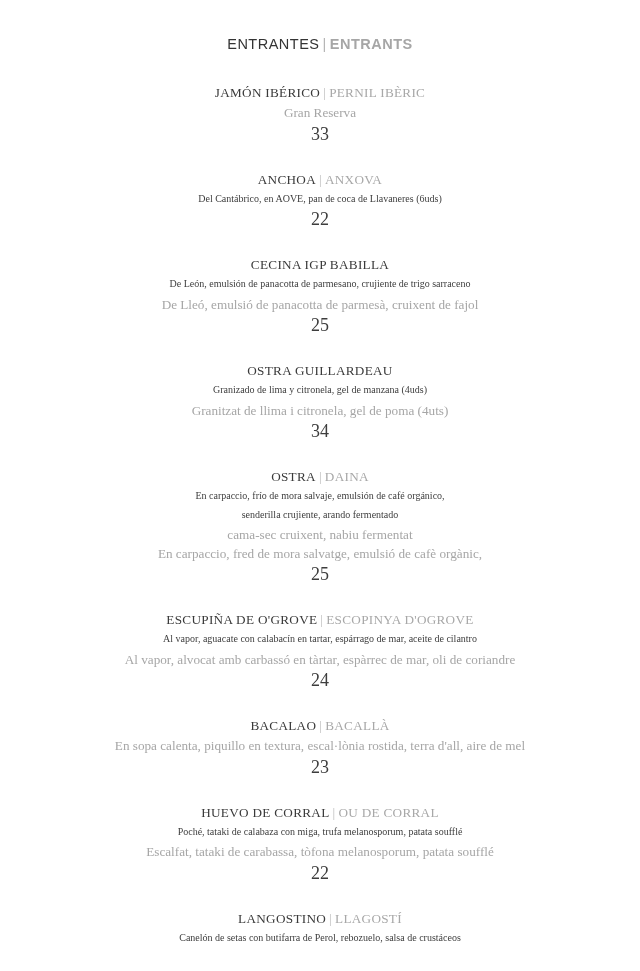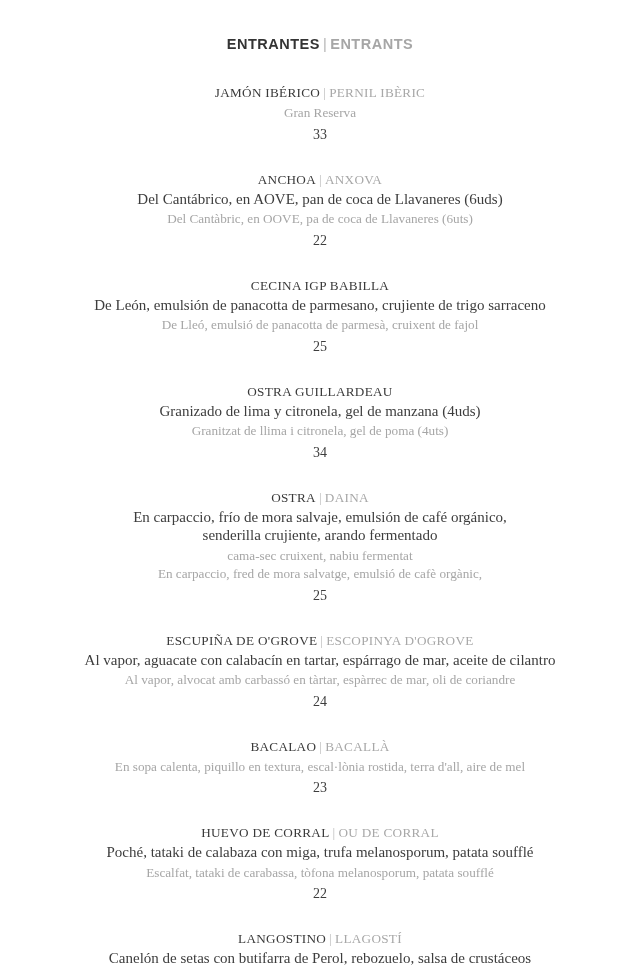--- a/index.html
+++ b/index.html
@@ -27,21 +27,21 @@
   
   .section-header {
     font-size: 14.5px;
     letter-spacing: 0.5px;
     line-height: 20px;
     margin: 0 0 30px 0;
     white-space: nowrap;
   }
   .section-header .primary {
     color: #343434;
-    font-weight: 700;
+    font-weight: 400;
   }
   .section-header .sep {
     color: #b4b4b4;
     font-weight: 400;
     padding: 0 3px;
   }
   .section-header .secondary {
     color: #a6a6a6;
     font-weight: 700;
   }
@@ -64,36 +64,36 @@
   }
   .item-title .sep {
     color: #bdbdbd;
     padding: 0 3px;
   }
   .item-title .title-ca {
     color: #a8a8a8;
   }
 
   .desc-es {
-    font-size: 15px;
+    font-size: 10px;
     line-height: 18.5px;
     color: #3d3d3d;
     margin-top: 1px;
   }
   .desc-ca {
     font-size: 13.2px;
     line-height: 18.5px;
     color: #a6a6a6;
     margin-top: 2px;
   }
   .desc-line {
     display: block;
   }
   .price {
-    font-size: 14px;
+    font-size: 18px;
     line-height: 19px;
     color: #3d3d3d;
     margin-top: 2px;
   }
 </style>
 </head>
 <body>
 
 <div class="menu-page">
 
@@ -106,23 +106,20 @@
         <div class="item-title"><span>JAMÓN IBÉRICO</span><span class="sep">|</span><span class="title-ca">PERNIL IBÈRIC</span></div>
         <div class="desc-ca">
           <span class="desc-line">Gran Reserva</span>
         </div>
         <div class="price">33</div>
       </div>
       <div class="item">
         <div class="item-title"><span>ANCHOA</span><span class="sep">|</span><span class="title-ca">ANXOVA</span></div>
         <div class="desc-es">
           <span class="desc-line">Del Cantábrico, en AOVE, pan de coca de Llavaneres (6uds)</span>
-        </div>
-        <div class="desc-ca">
-          <span class="desc-line">Del Cantàbric, en OOVE, pa de coca de Llavaneres (6uts)</span>
         </div>
         <div class="price">22</div>
       </div>
       <div class="item">
         <div class="item-title"><span>CECINA IGP BABILLA</span></div>
         <div class="desc-es">
           <span class="desc-line">De León, emulsión de panacotta de parmesano, crujiente de trigo sarraceno</span>
         </div>
         <div class="desc-ca">
           <span class="desc-line">De Lleó, emulsió de panacotta de parmesà, cruixent de fajol</span>

